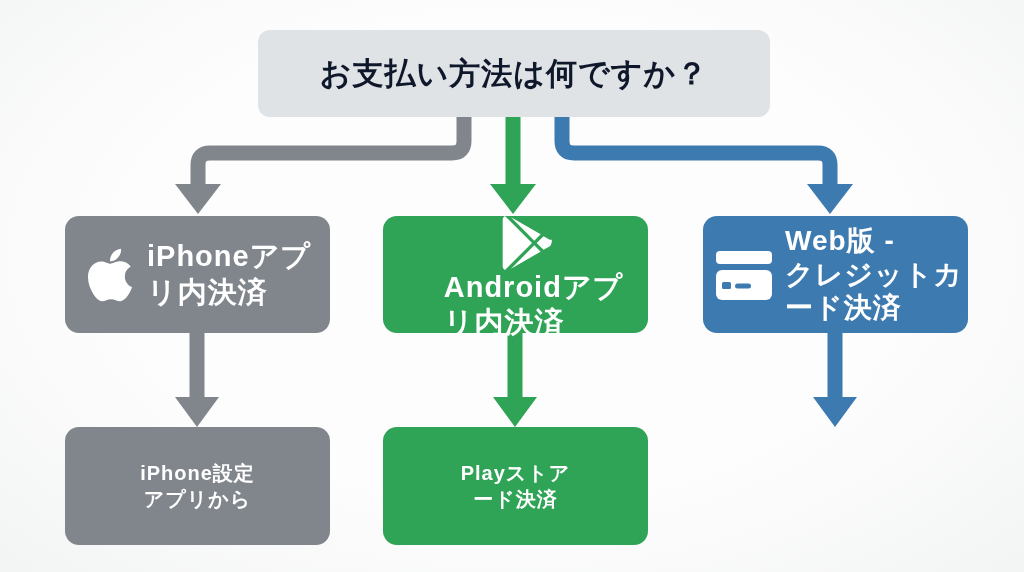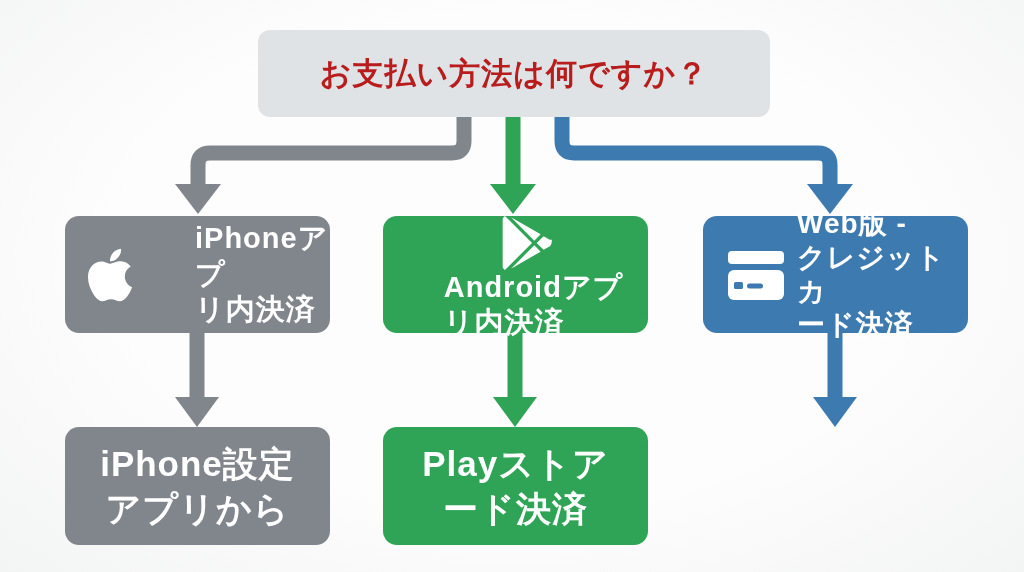--- a/index.html
+++ b/index.html
@@ -16,42 +16,42 @@
     position:absolute;z-index:2;
     border-radius:14px;
     box-sizing:border-box;
     display:flex;align-items:center;
     color:#ffffff;font-weight:bold;
   }
   .title-box{
     left:258px;top:30px;width:512px;height:87px;
     background:#e0e3e6;border-radius:12px;
     justify-content:center;
-    color:#b91c1c;font-size:31px;letter-spacing:1px;
+    color:#0f172a;font-size:31px;letter-spacing:1px;
   }
   .row2{top:216px;height:117px;width:265px;}
   .row3{top:427px;height:118px;width:265px;justify-content:center;text-align:center;}
   .col-l{left:65px;}
   .col-m{left:383px;flex-direction:column;}
   .col-r{left:703px;}
-  .gray {background:#81868d;gap:48px;}
+  .gray {background:#81868d;}
   .green{background:#2fa356;}
   .blue {background:#3d7ab0;}
   .branch{padding-left:22px;}
   .icon{flex:0 0 auto;display:flex;align-items:center;justify-content:center;}
   .icon svg{display:block;}
   .label{
     white-space:pre-line;
     font-size:29px;line-height:1.22;letter-spacing:1px;
     margin-left:14px;
   }
   .col-r .label{font-size:28px;line-height:1.2;margin-left:12px;}
   .result-label{
     white-space:pre-line;
-    font-size:35px;line-height:1.3;letter-spacing:1px;
+    font-size:20px;line-height:1.3;letter-spacing:1px;
   }
 </style>
 </head>
 <body>
 
 <div class="canvas">
 
   <svg class="arrows" width="1024" height="572" viewBox="0 0 1024 572">
     <g fill="#81868d" stroke="#81868d">
       <path d="M464,112 L464,141 Q464,153 452,153 L210,153 Q198,153 198,165 L198,186" fill="none" stroke-width="15"></path>
@@ -96,21 +96,21 @@
   <div class="box row2 col-m green branch">
     <span class="icon">
       <svg width="54" height="54" viewBox="0 0 512 512" fill="#ffffff">
         <path d="M325.3 234.3L104.6 13l280.8 161.2-60.1 60.1zM47 0C34 6.8 25.3 19.2 25.3 35.3v441.3c0 16.1 8.7 28.5 21.7 35.3l256.6-256L47 0zm425.2 225.6l-58.9-34.1-65.7 64.5 65.7 64.5 60.1-34.1c18-14.3 18-46.5 18-60.8zM104.6 499l280.8-161.2-60.1-60.1L104.6 499z"></path>
       </svg>
     </span>
     <span class="label">Androidアプ
 リ内決済</span>
   </div>
 
-  <div class="box row2 col-r blue branch" style="padding-left:24px">
+  <div class="box row2 col-r blue branch" style="padding-left:12px">
     <span class="icon">
       <svg width="58" height="52" viewBox="0 0 58 52">
         <rect x="1" y="2" width="56" height="13" rx="4" fill="#ffffff"></rect>
         <rect x="1" y="21" width="56" height="30" rx="6" fill="#ffffff"></rect>
         <rect x="7" y="33" width="9" height="7" rx="1.5" fill="#3d7ab0"></rect>
         <rect x="20" y="34.5" width="16" height="5" rx="2.5" fill="#3d7ab0"></rect>
       </svg>
     </span>
     <span class="label">Web版 -
 クレジットカ

